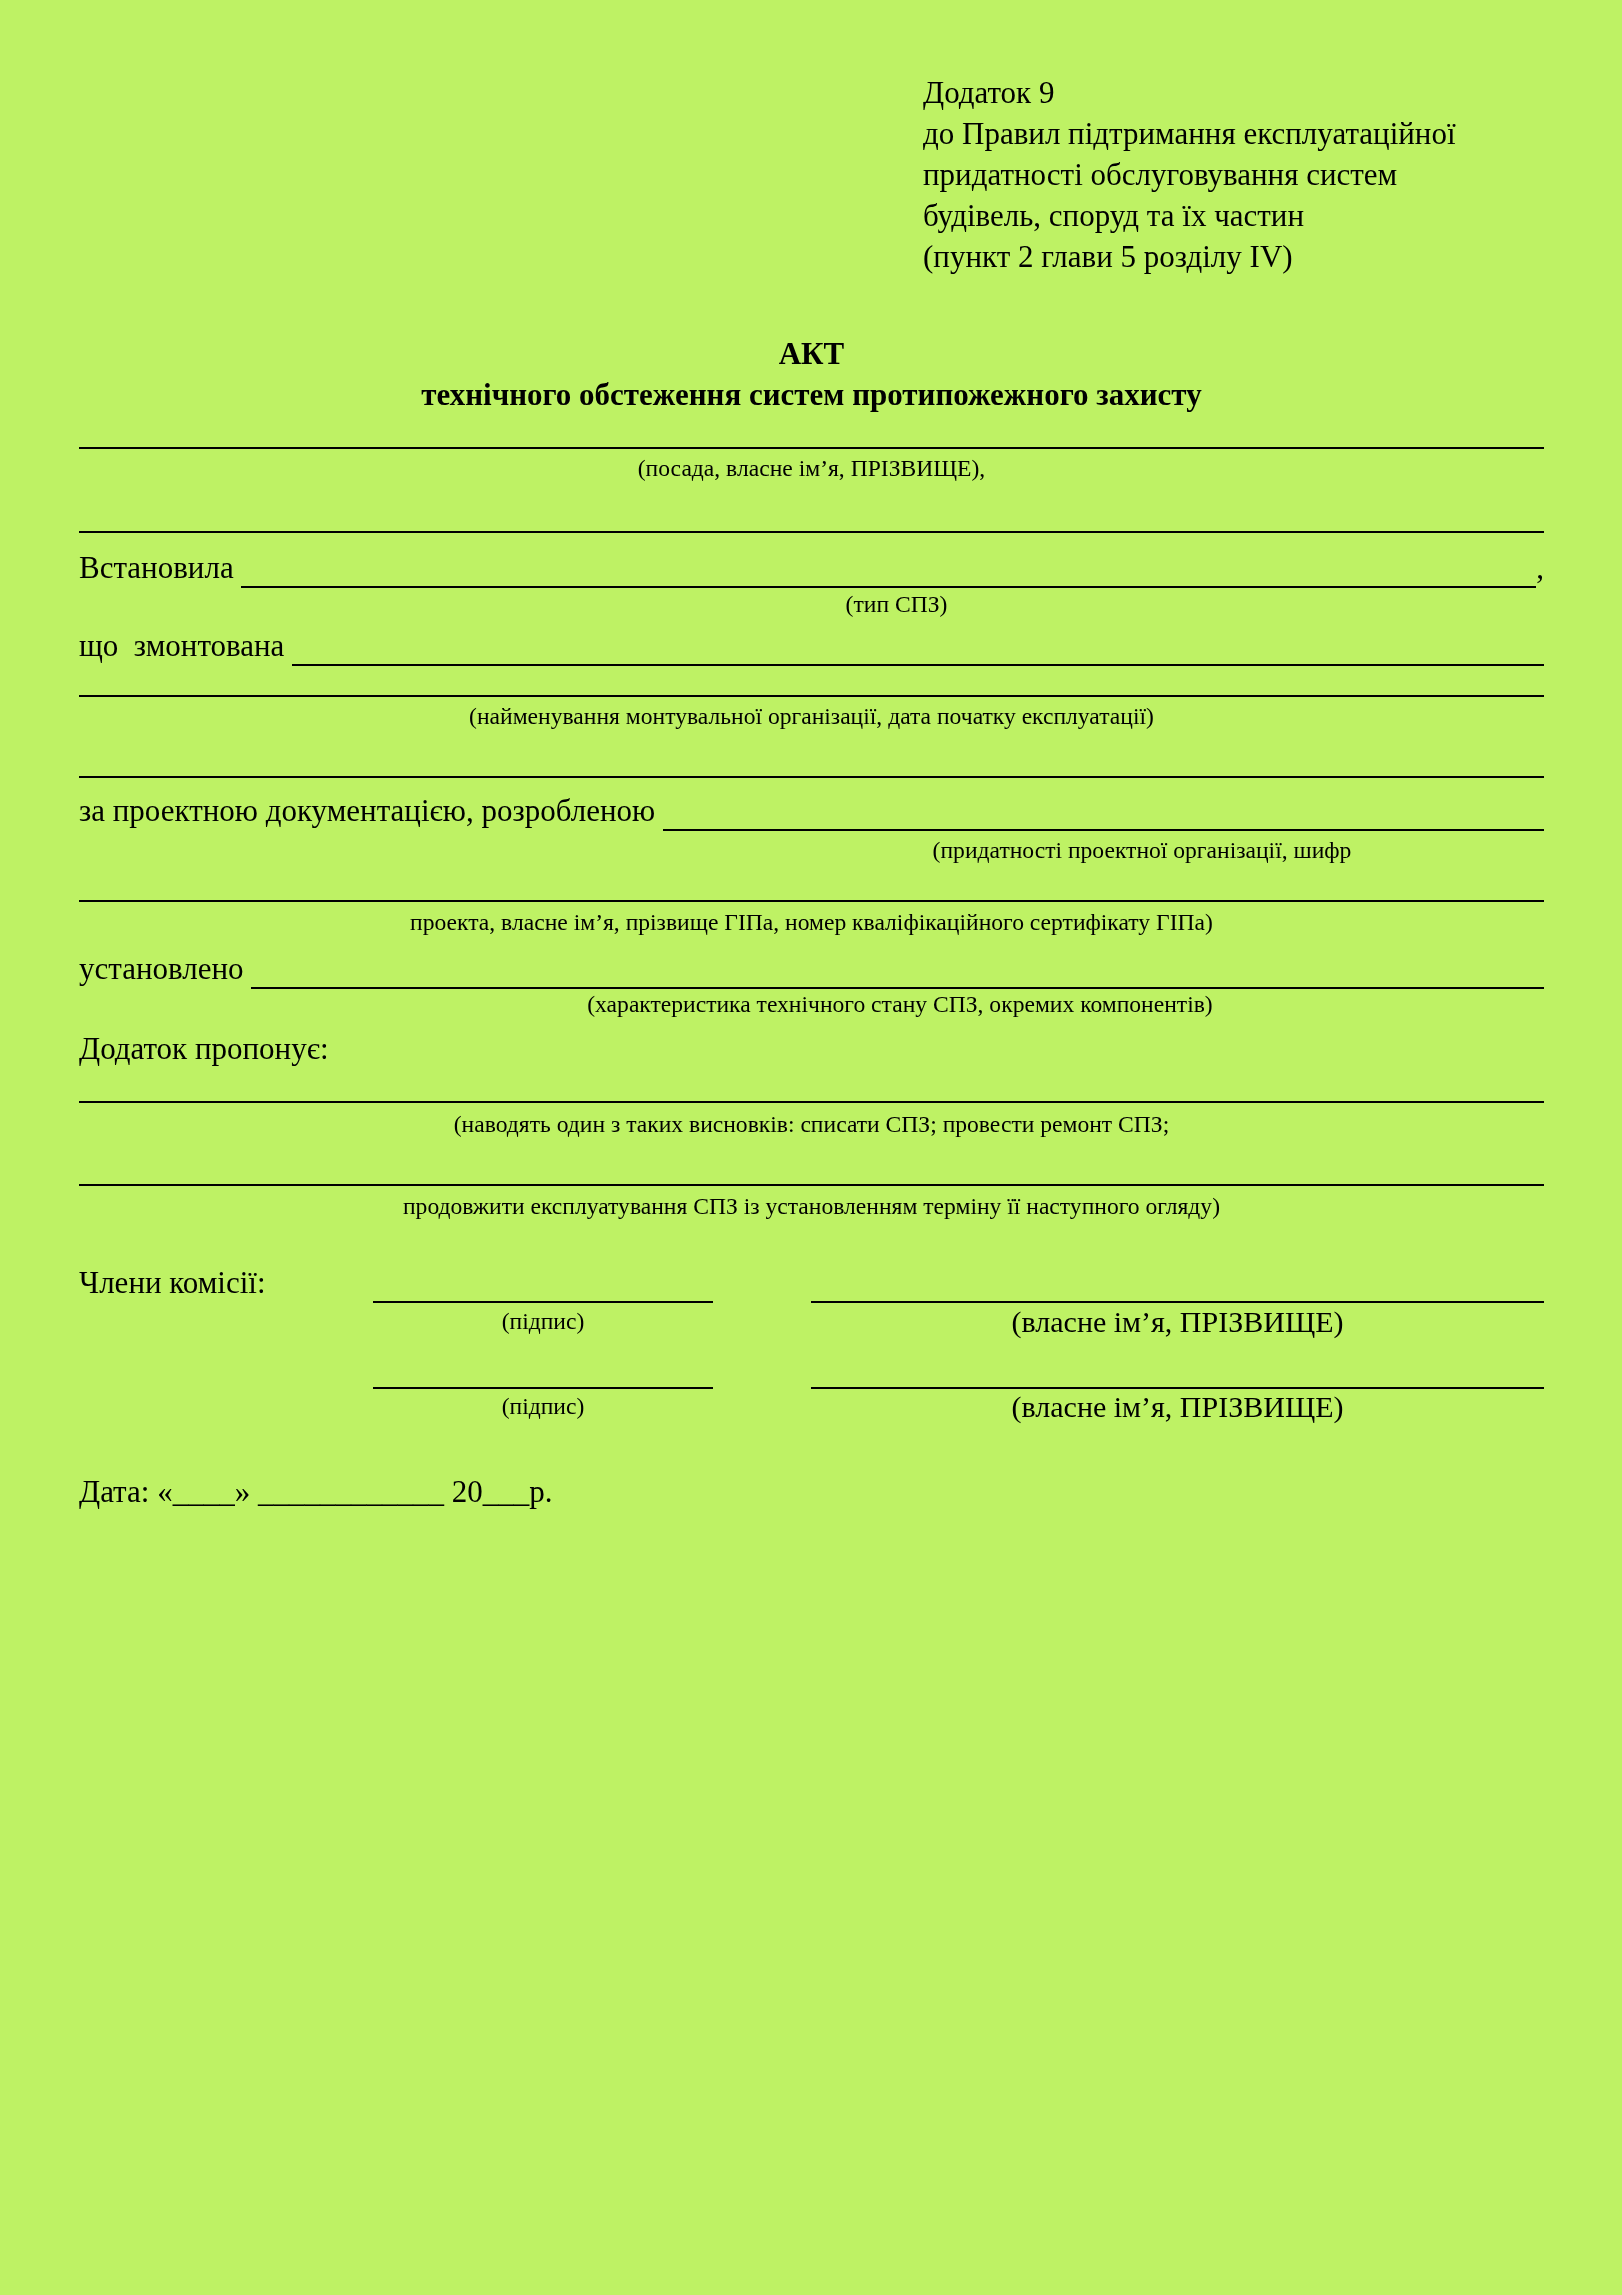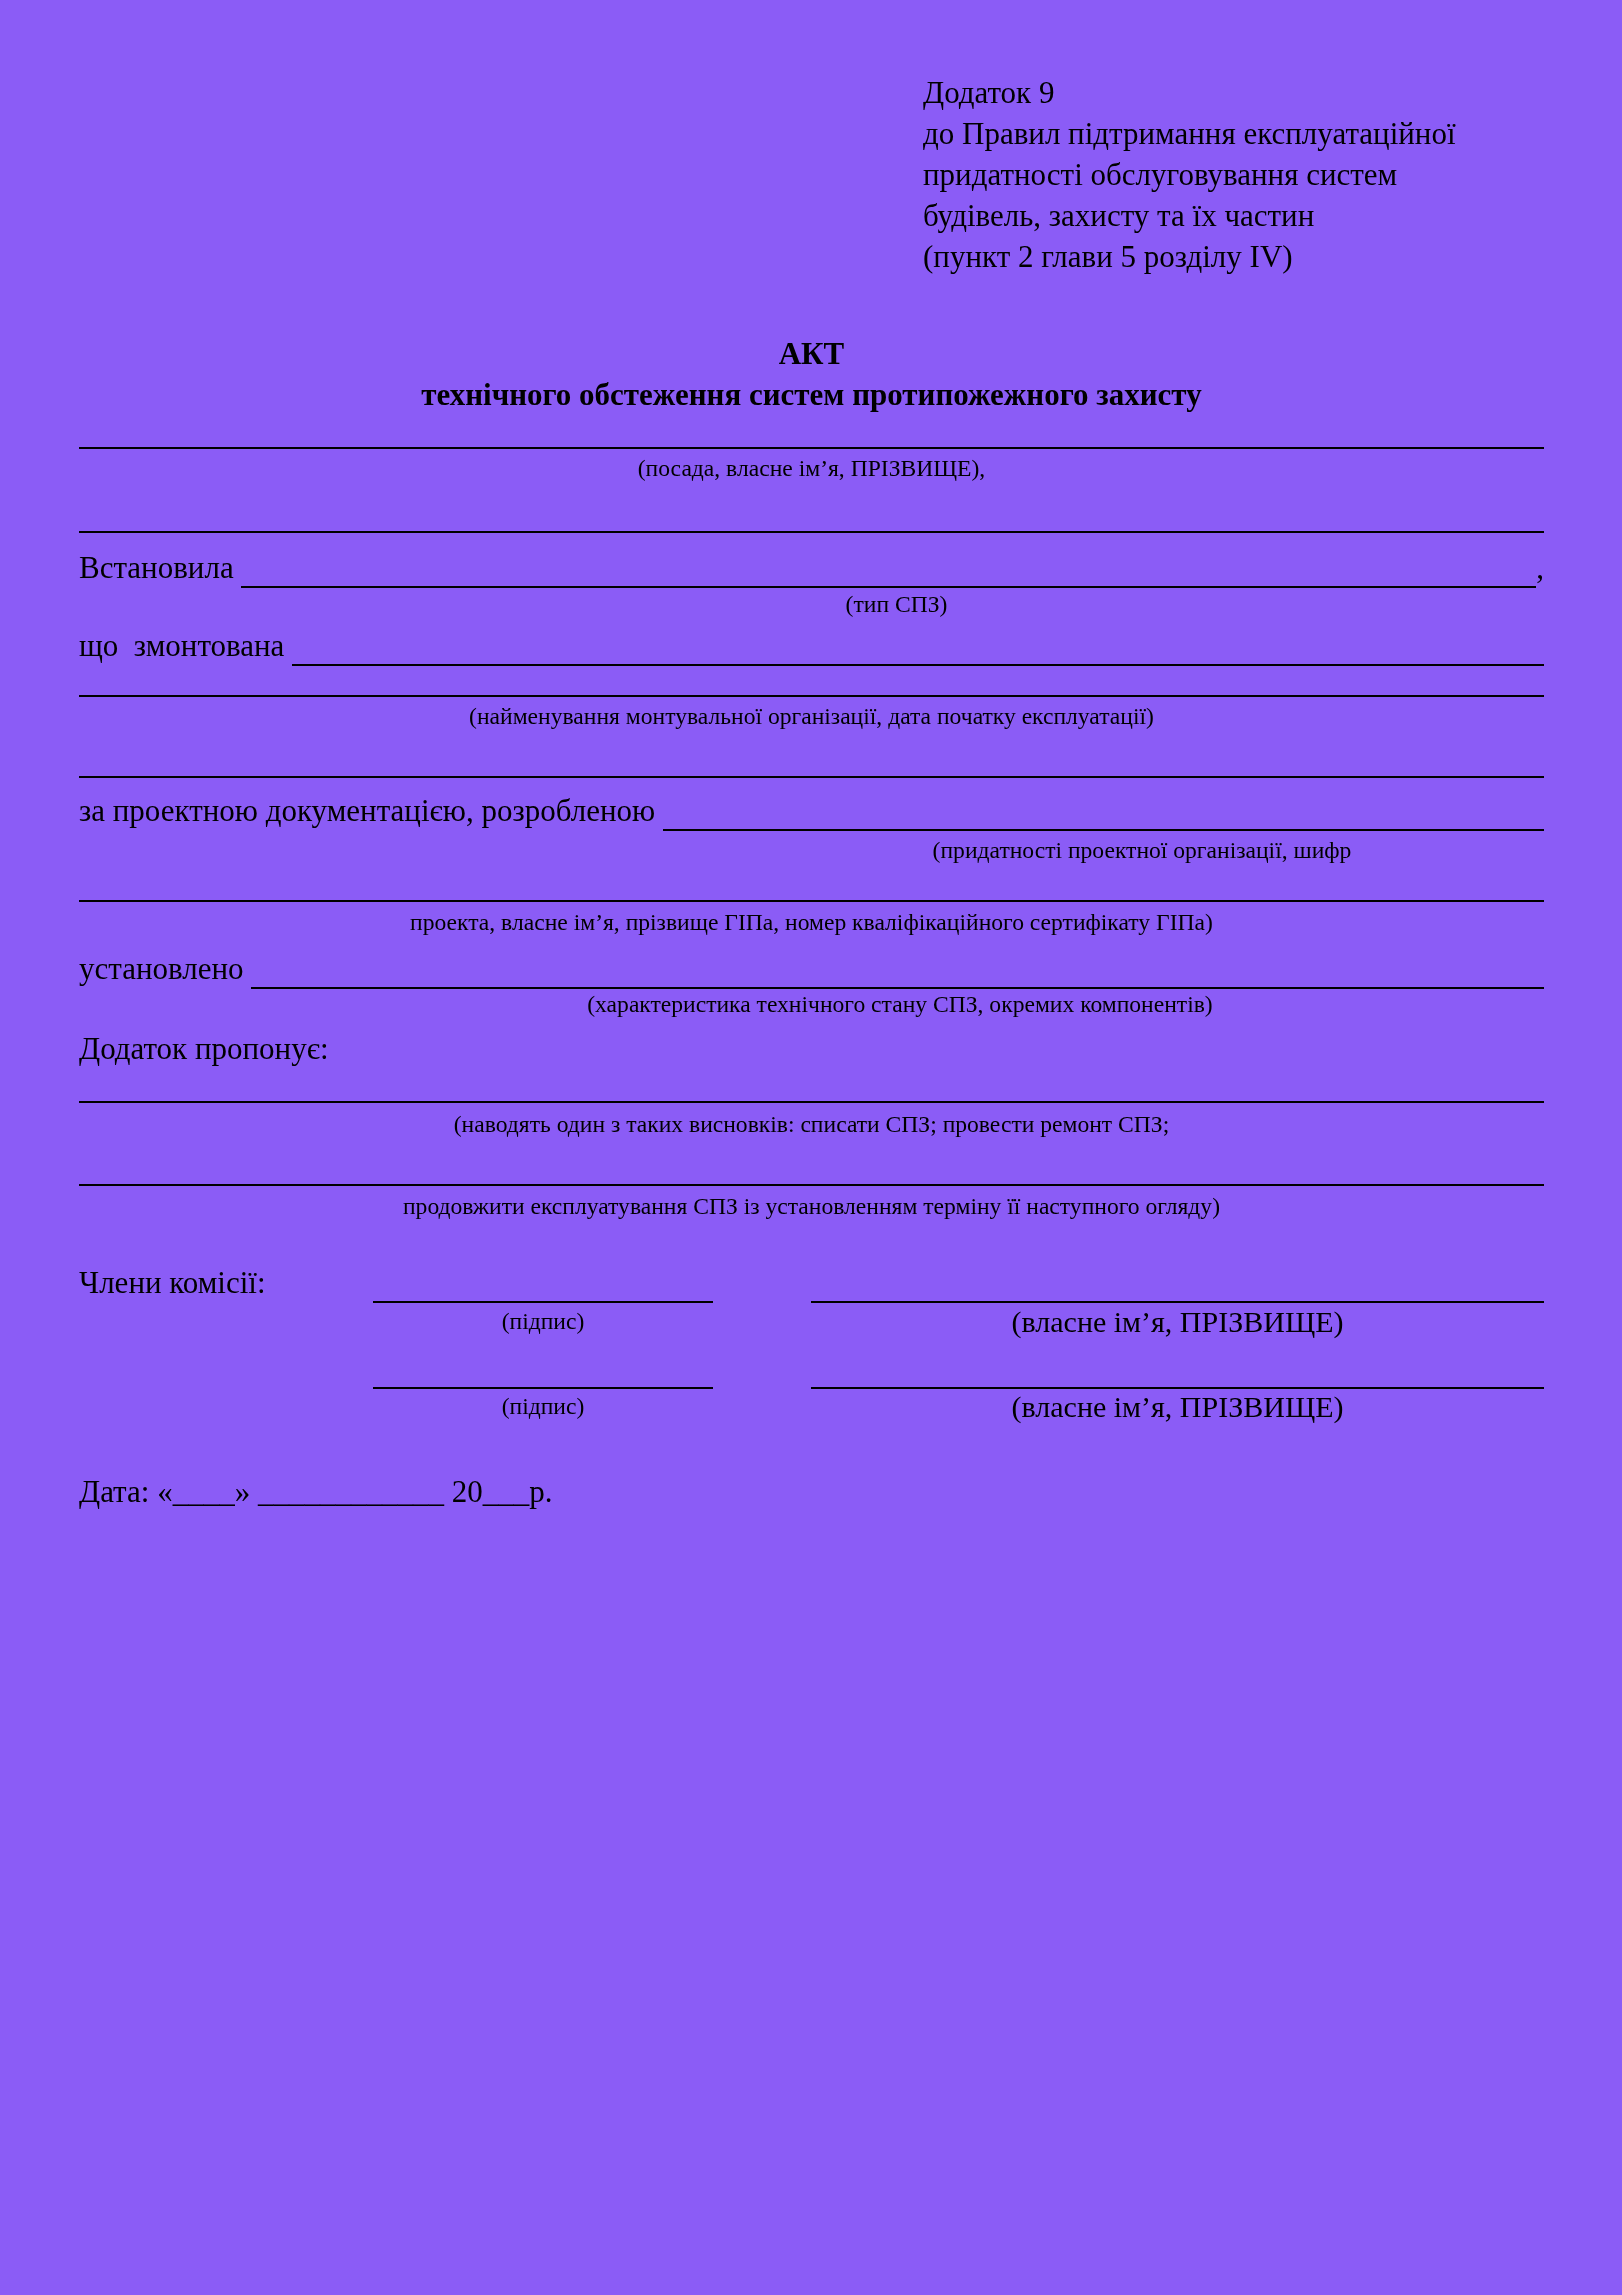--- a/index.html
+++ b/index.html
@@ -1,21 +1,21 @@
 <!DOCTYPE html>
 <html style="font-size:10.5px"><head>
 <meta charset="utf-8">
 <style>
   * { margin: 0; padding: 0; box-sizing: border-box; }
   html, body { background: #ffffff; }
   .page {
     position: relative;
     width: 1623px;
     height: 2295px;
-    background: #8b5cf6;
+    background: #bef264;
     color: #000000;
     font-family: "Liberation Serif", "DejaVu Serif", serif;
     font-size: 31px;
     line-height: 41px;
     padding: 72px 79px 0 79px;
     overflow: hidden;
   }
 
   
   .appendix { margin-left: 844px; line-height: 41px; }
@@ -66,21 +66,21 @@
 </style>
 </head>
 <body>
 
 <div class="page">
 
   <div class="appendix">
     <div>Додаток 9</div>
     <div>до Правил підтримання експлуатаційної</div>
     <div>придатності обслуговування систем</div>
-    <div>будівель, захисту та їх частин</div>
+    <div>будівель, споруд та їх частин</div>
     <div>(пункт 2 глави 5 розділу IV)</div>
   </div>
 
   <div class="title-block">
     <div>АКТ</div>
     <div>технічного обстеження систем протипожежного захисту</div>
   </div>
 
 
   <div class="line-full h52"></div>

